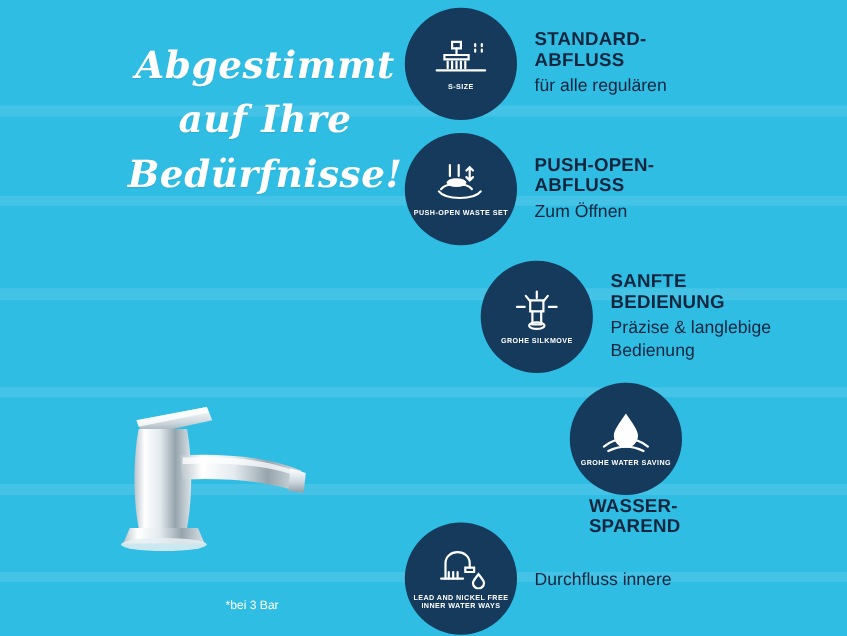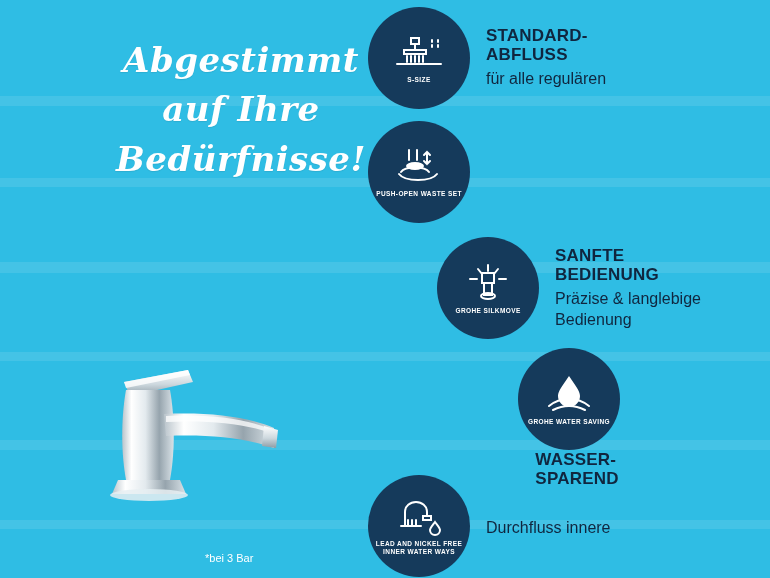--- a/index.html
+++ b/index.html
@@ -64,21 +64,20 @@
     height: 180px;
   }
 
   .footnote {
     position: absolute;
     left: 205px;
     top: 545px;
     color: #ffffff;
     font-size: 11px;
     font-family: "Liberation Sans", sans-serif;
-    margin-top: 7px;
   }
 
   
   .features {
     position: absolute;
     left: 368px;
     top: 0;
     width: 402px;
     height: 578px;
   }
@@ -230,21 +229,26 @@
             <path d="M10 26 c4 -6 24 -6 28 0"></path>
             <path d="M8 28 c6 8 32 8 38 0"></path>
           </g>
         </svg>
         <div class="cap">
           <span>PUSH-OPEN</span>
           <span>WASTE SET</span>
         </div>
       </div>
       <div class="txt">
+        <div class="t-title">
+          <span>PUSH-OPEN-</span>
+          <span>ABFLUSS</span>
+        </div>
         <div class="t-sub">
+          <span>Zum Öffnen</span>
         </div>
       </div>
     </div>
 
     <div class="feature f2">
       <div class="badge">
         <svg width="56" height="42" viewBox="0 0 56 42">
           <g fill="none" stroke="#ffffff" stroke-width="2" stroke-linecap="round">
             <path d="M28 4 v6 M18 8 l4 5 M38 8 l-4 5 M10 18 h7 M46 18 h-7"></path>
             <path d="M22 12 h12 v10 h-12 z"></path>

